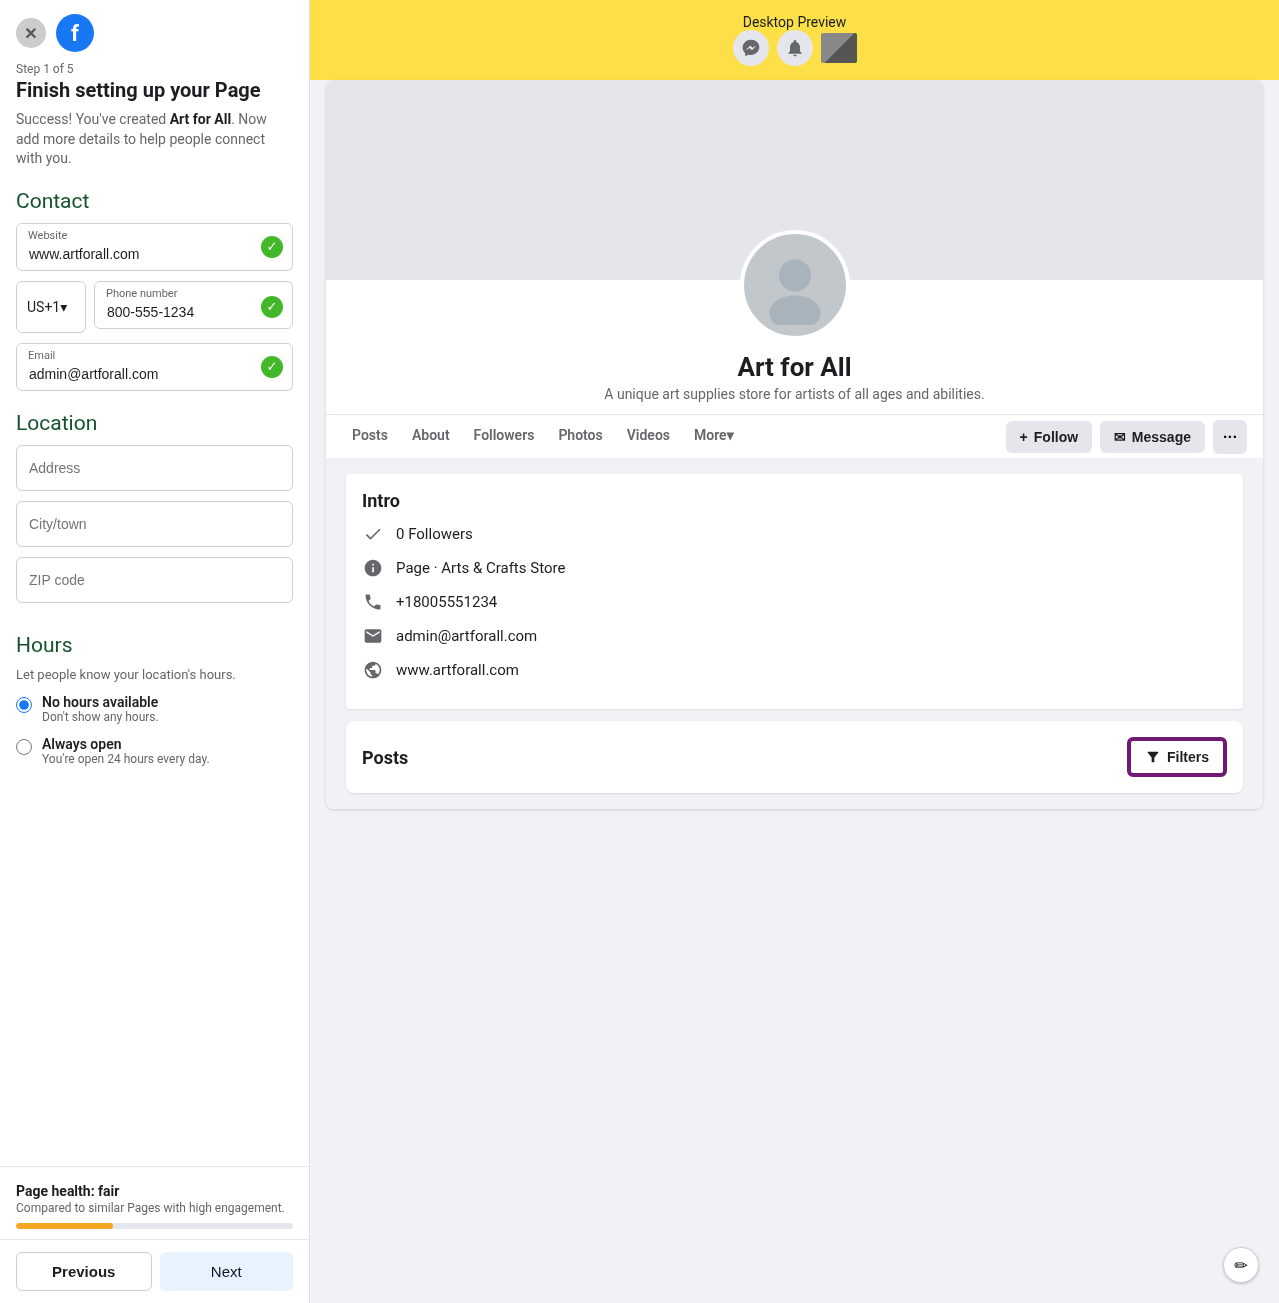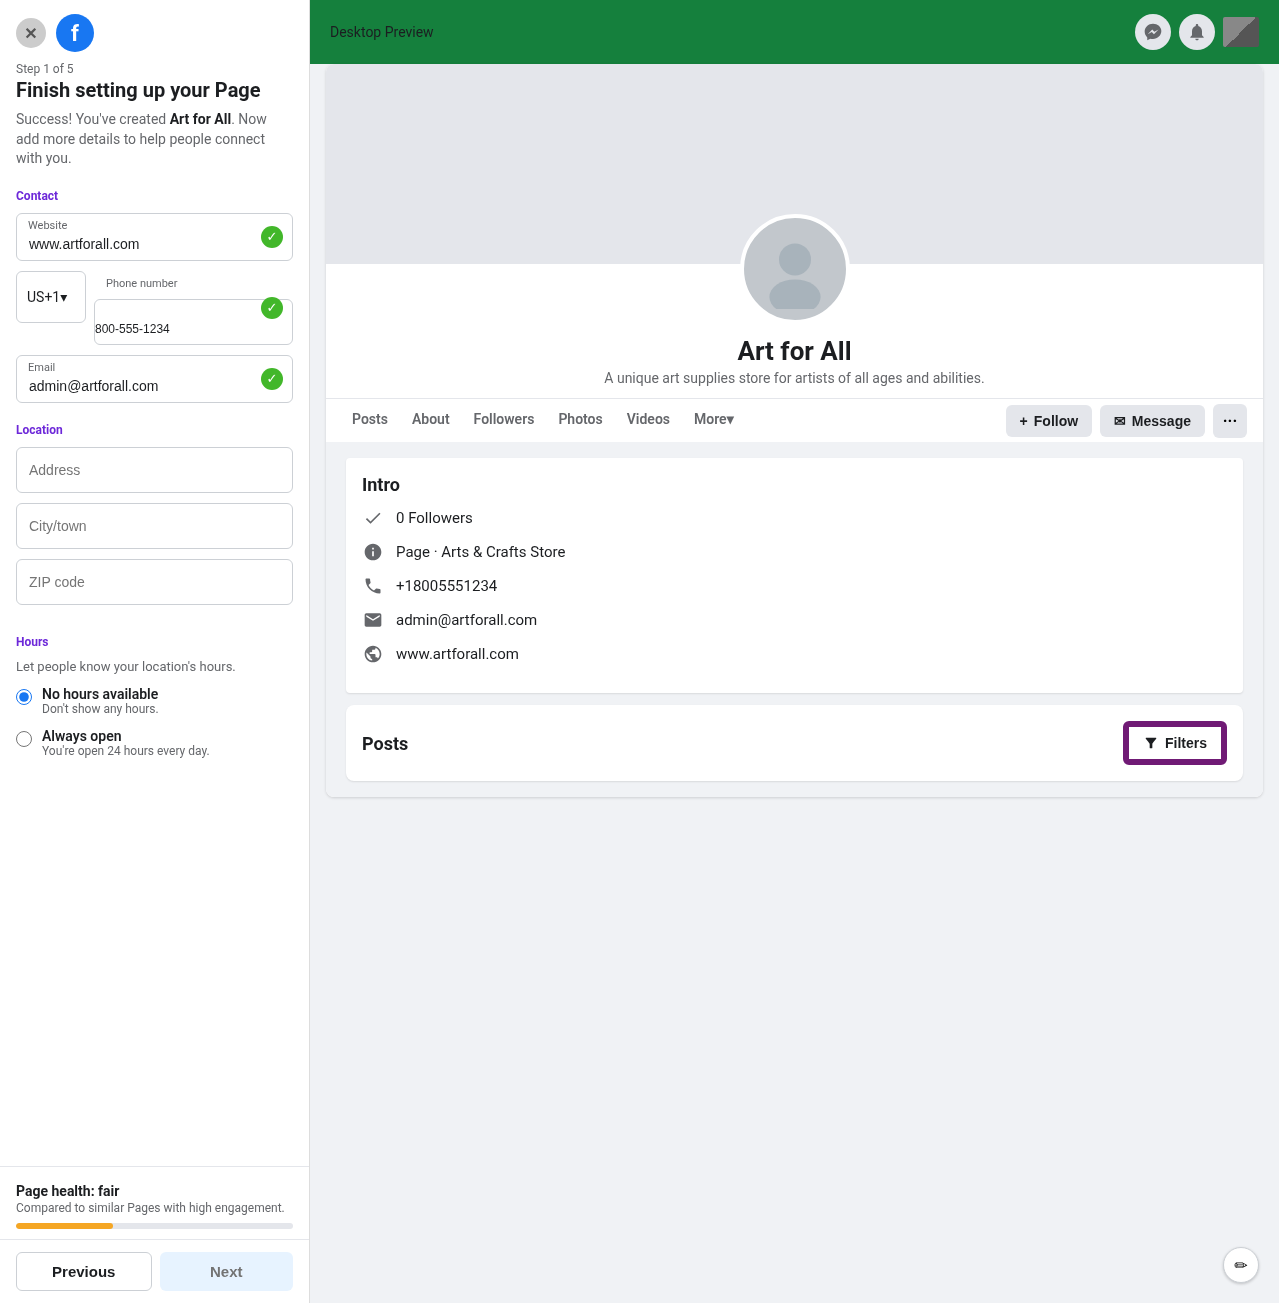--- a/index.html
+++ b/index.html
@@ -56,21 +56,21 @@
       font-size: 20px; font-weight: 700; color: #1c1e21; margin-bottom: 8px;
     }
 
     .step-desc {
       font-size: 14px; color: #65676b; margin-bottom: 20px; line-height: 1.4;
     }
 
     .step-desc strong { color: #1c1e21; }
 
     .section-title {
-      font-size: 12px; font-weight: 700; color: #6d28d9; margin-bottom: 10px;
+      font-size: 21px; font-weight: 400; color: #14532d; margin-bottom: 10px;
     }
 
     .input-group {
       position: relative;
       margin-bottom: 10px;
     }
 
     .input-group label {
       position: absolute;
       top: 6px; left: 12px;
@@ -120,27 +120,26 @@
     }
 
     .phone-input-group label {
       position: absolute;
       top: 6px; left: 12px;
       font-size: 11px; color: #65676b;
     }
 
     .phone-input-group input {
       width: 100%;
-      padding: 22px 40px 8px 0;
+      padding: 22px 40px 8px 12px;
       border: 1px solid #ccd0d5;
       border-radius: 6px;
-      font-size: 12px;
+      font-size: 14px;
       color: #1c1e21;
       outline: none;
-      margin-top: 28px;
     }
 
     .location-section { margin-top: 20px; margin-bottom: 20px; }
 
     .plain-input {
       width: 100%;
       padding: 14px 12px;
       border: 1px solid #ccd0d5;
       border-radius: 6px;
       font-size: 14px;
@@ -212,39 +211,40 @@
       color: #1c1e21;
       cursor: pointer;
     }
 
     .btn-next {
       flex: 1;
       padding: 10px;
       border: none;
       border-radius: 6px;
       background: #e7f3ff;
-      font-size: 15px; font-weight: 700;
-      color: #737373;
+      font-size: 15px; font-weight: 400;
+      color: #0f172a;
       cursor: pointer;
     }
 
     
     .right-panel {
       flex: 1;
       background: #f0f2f5;
       padding: 0;
       display: flex;
       flex-direction: column;
     }
 
     .preview-header {
-      padding: 14px 20px;
+      padding: 14px 28px;
       font-size: 14px; color: #1c1e21;
       display: flex; align-items: center; justify-content: space-between;
-      background: #15803d;
+      background: #fde047;
+      flex-direction: column;
     }
 
     .preview-header-icons {
       display: flex; gap: 8px; align-items: center;
     }
 
     .preview-icon-btn {
       width: 36px; height: 36px;
       background: #e4e6eb;
       border-radius: 50%;
@@ -394,21 +394,21 @@
       display: flex; align-items: center; justify-content: space-between;
     }
 
     .posts-card-title {
       font-size: 18px; font-weight: 700; color: #1c1e21;
     }
 
     .filters-btn {
       display: flex; align-items: center; gap: 6px;
       padding: 8px 14px;
-      border: 6px solid #701a75;
+      border: 4px solid #701a75;
       border-radius: 6px;
       background: #fff;
       font-size: 14px; font-weight: 600;
       color: #1c1e21;
       cursor: pointer;
     }
 
     .edit-btn-float {
       position: absolute;
       bottom: 20px; right: 20px;

